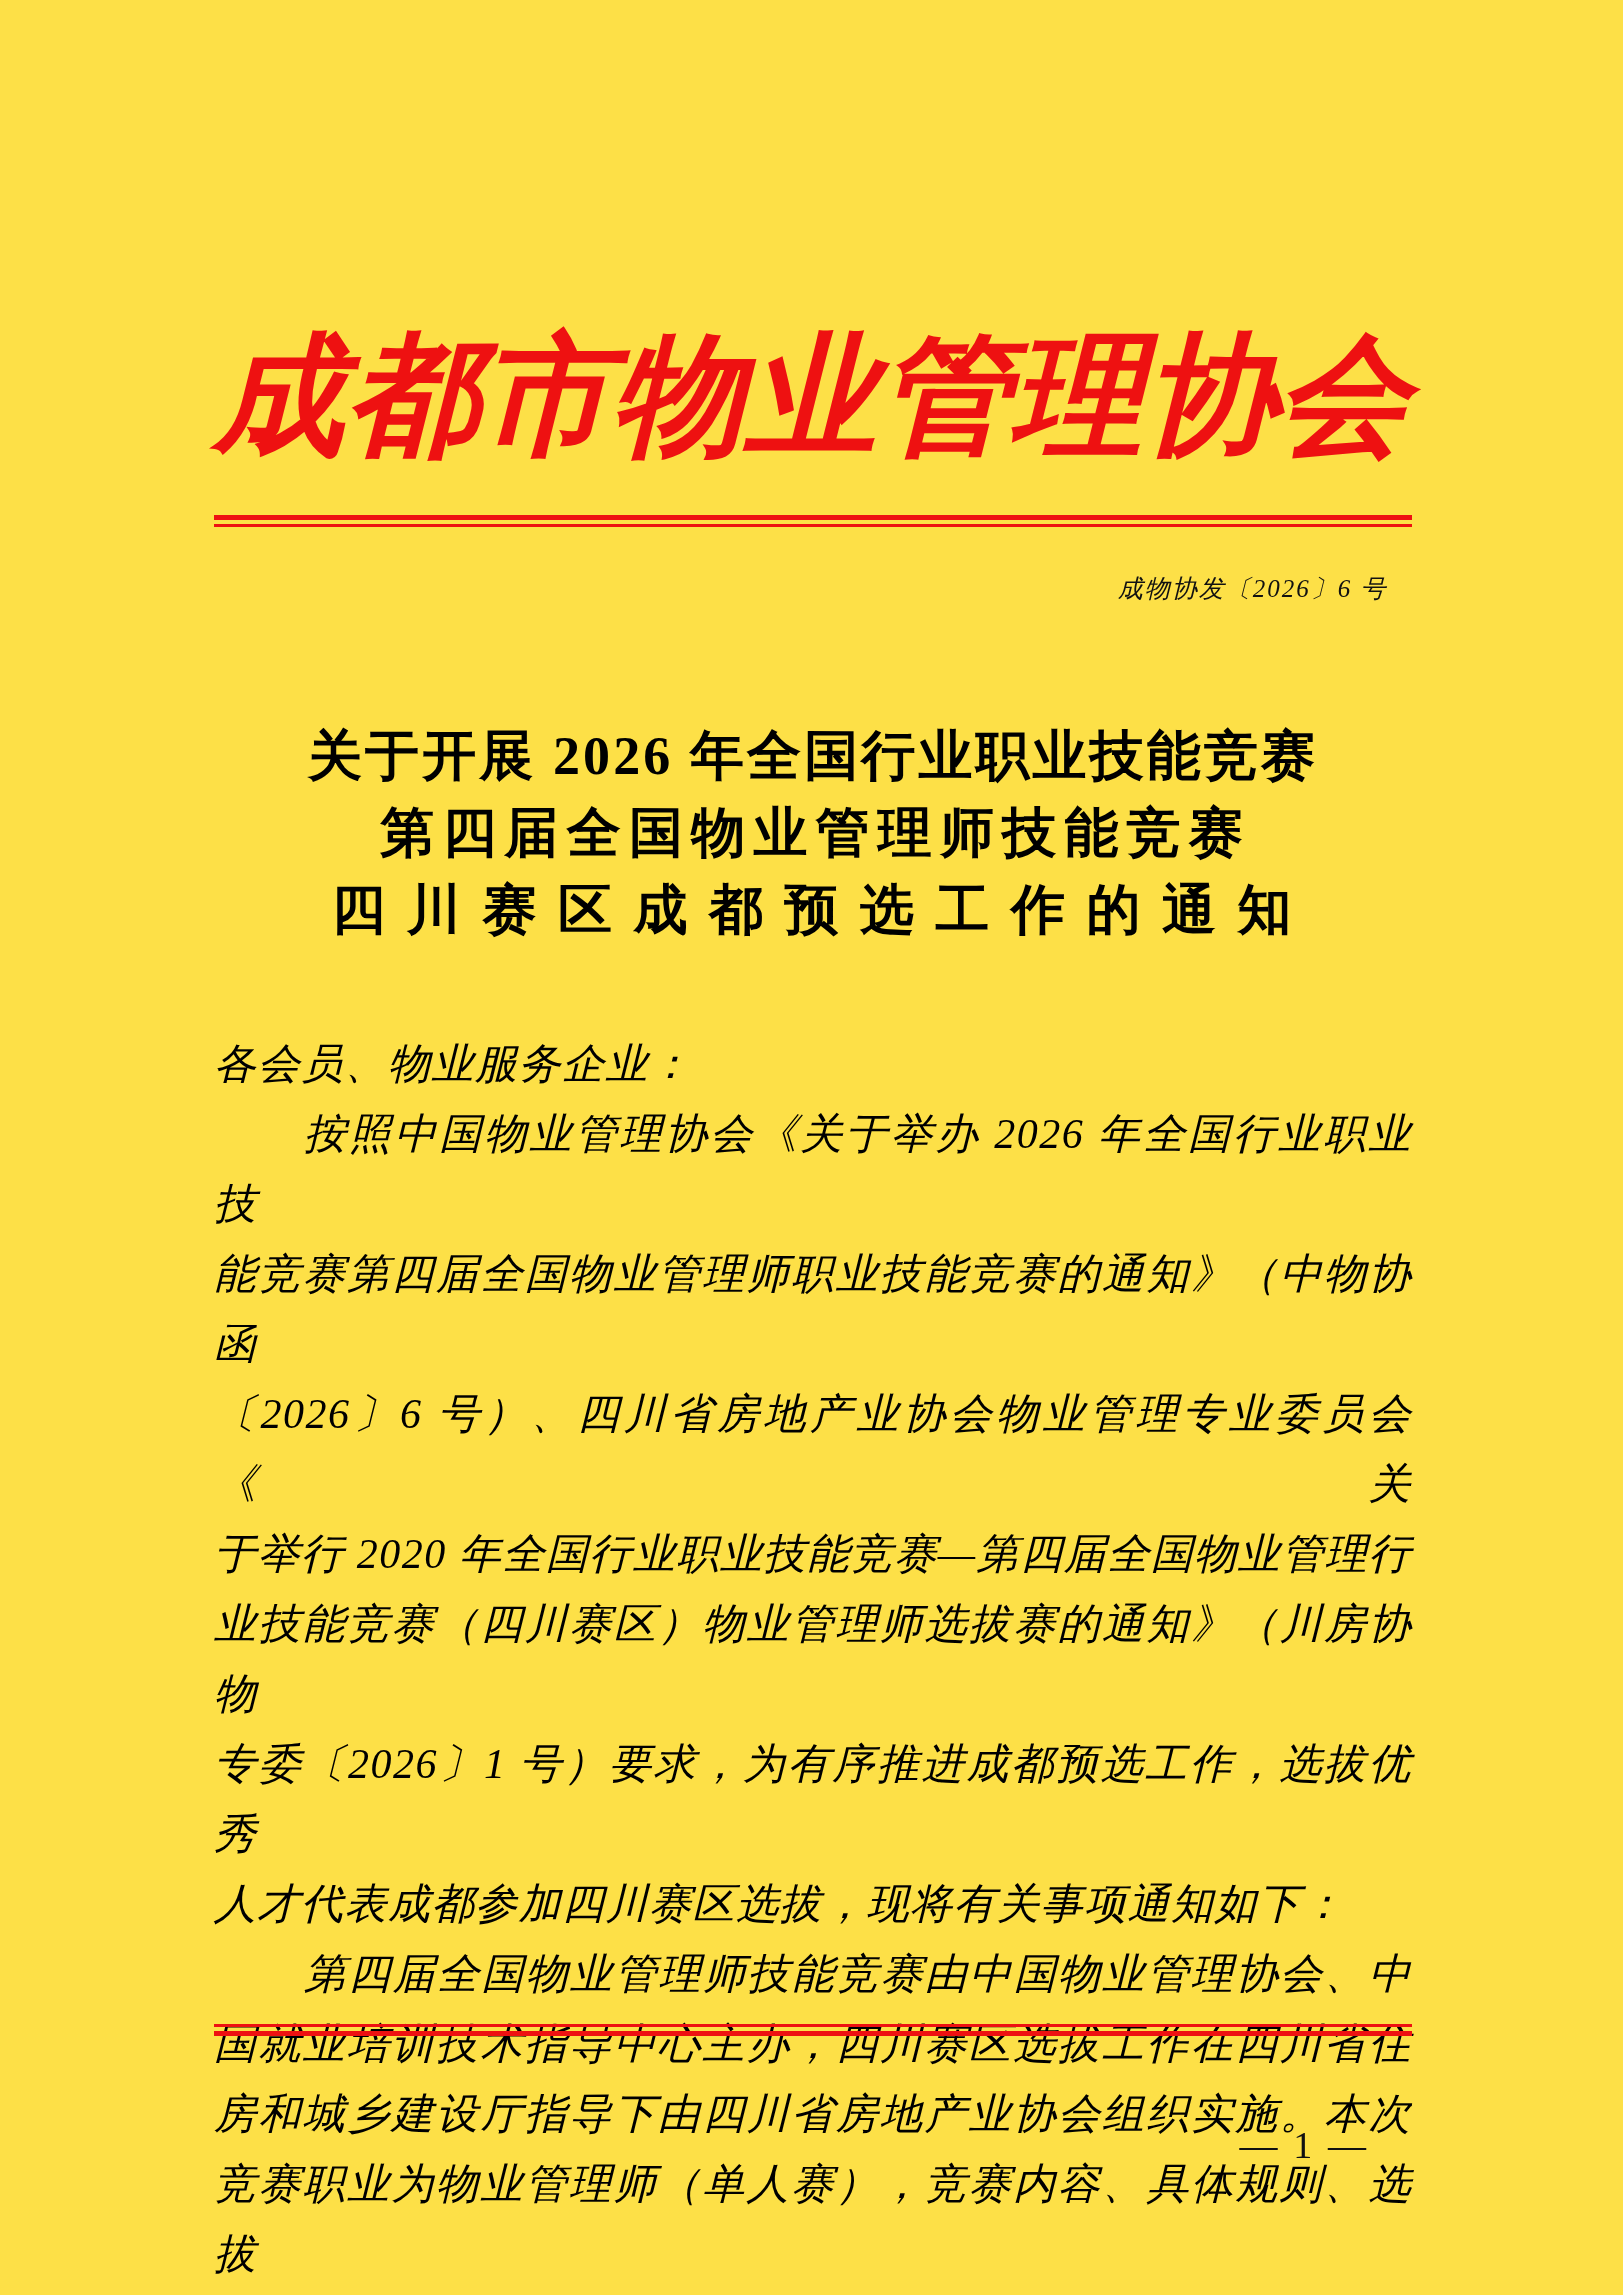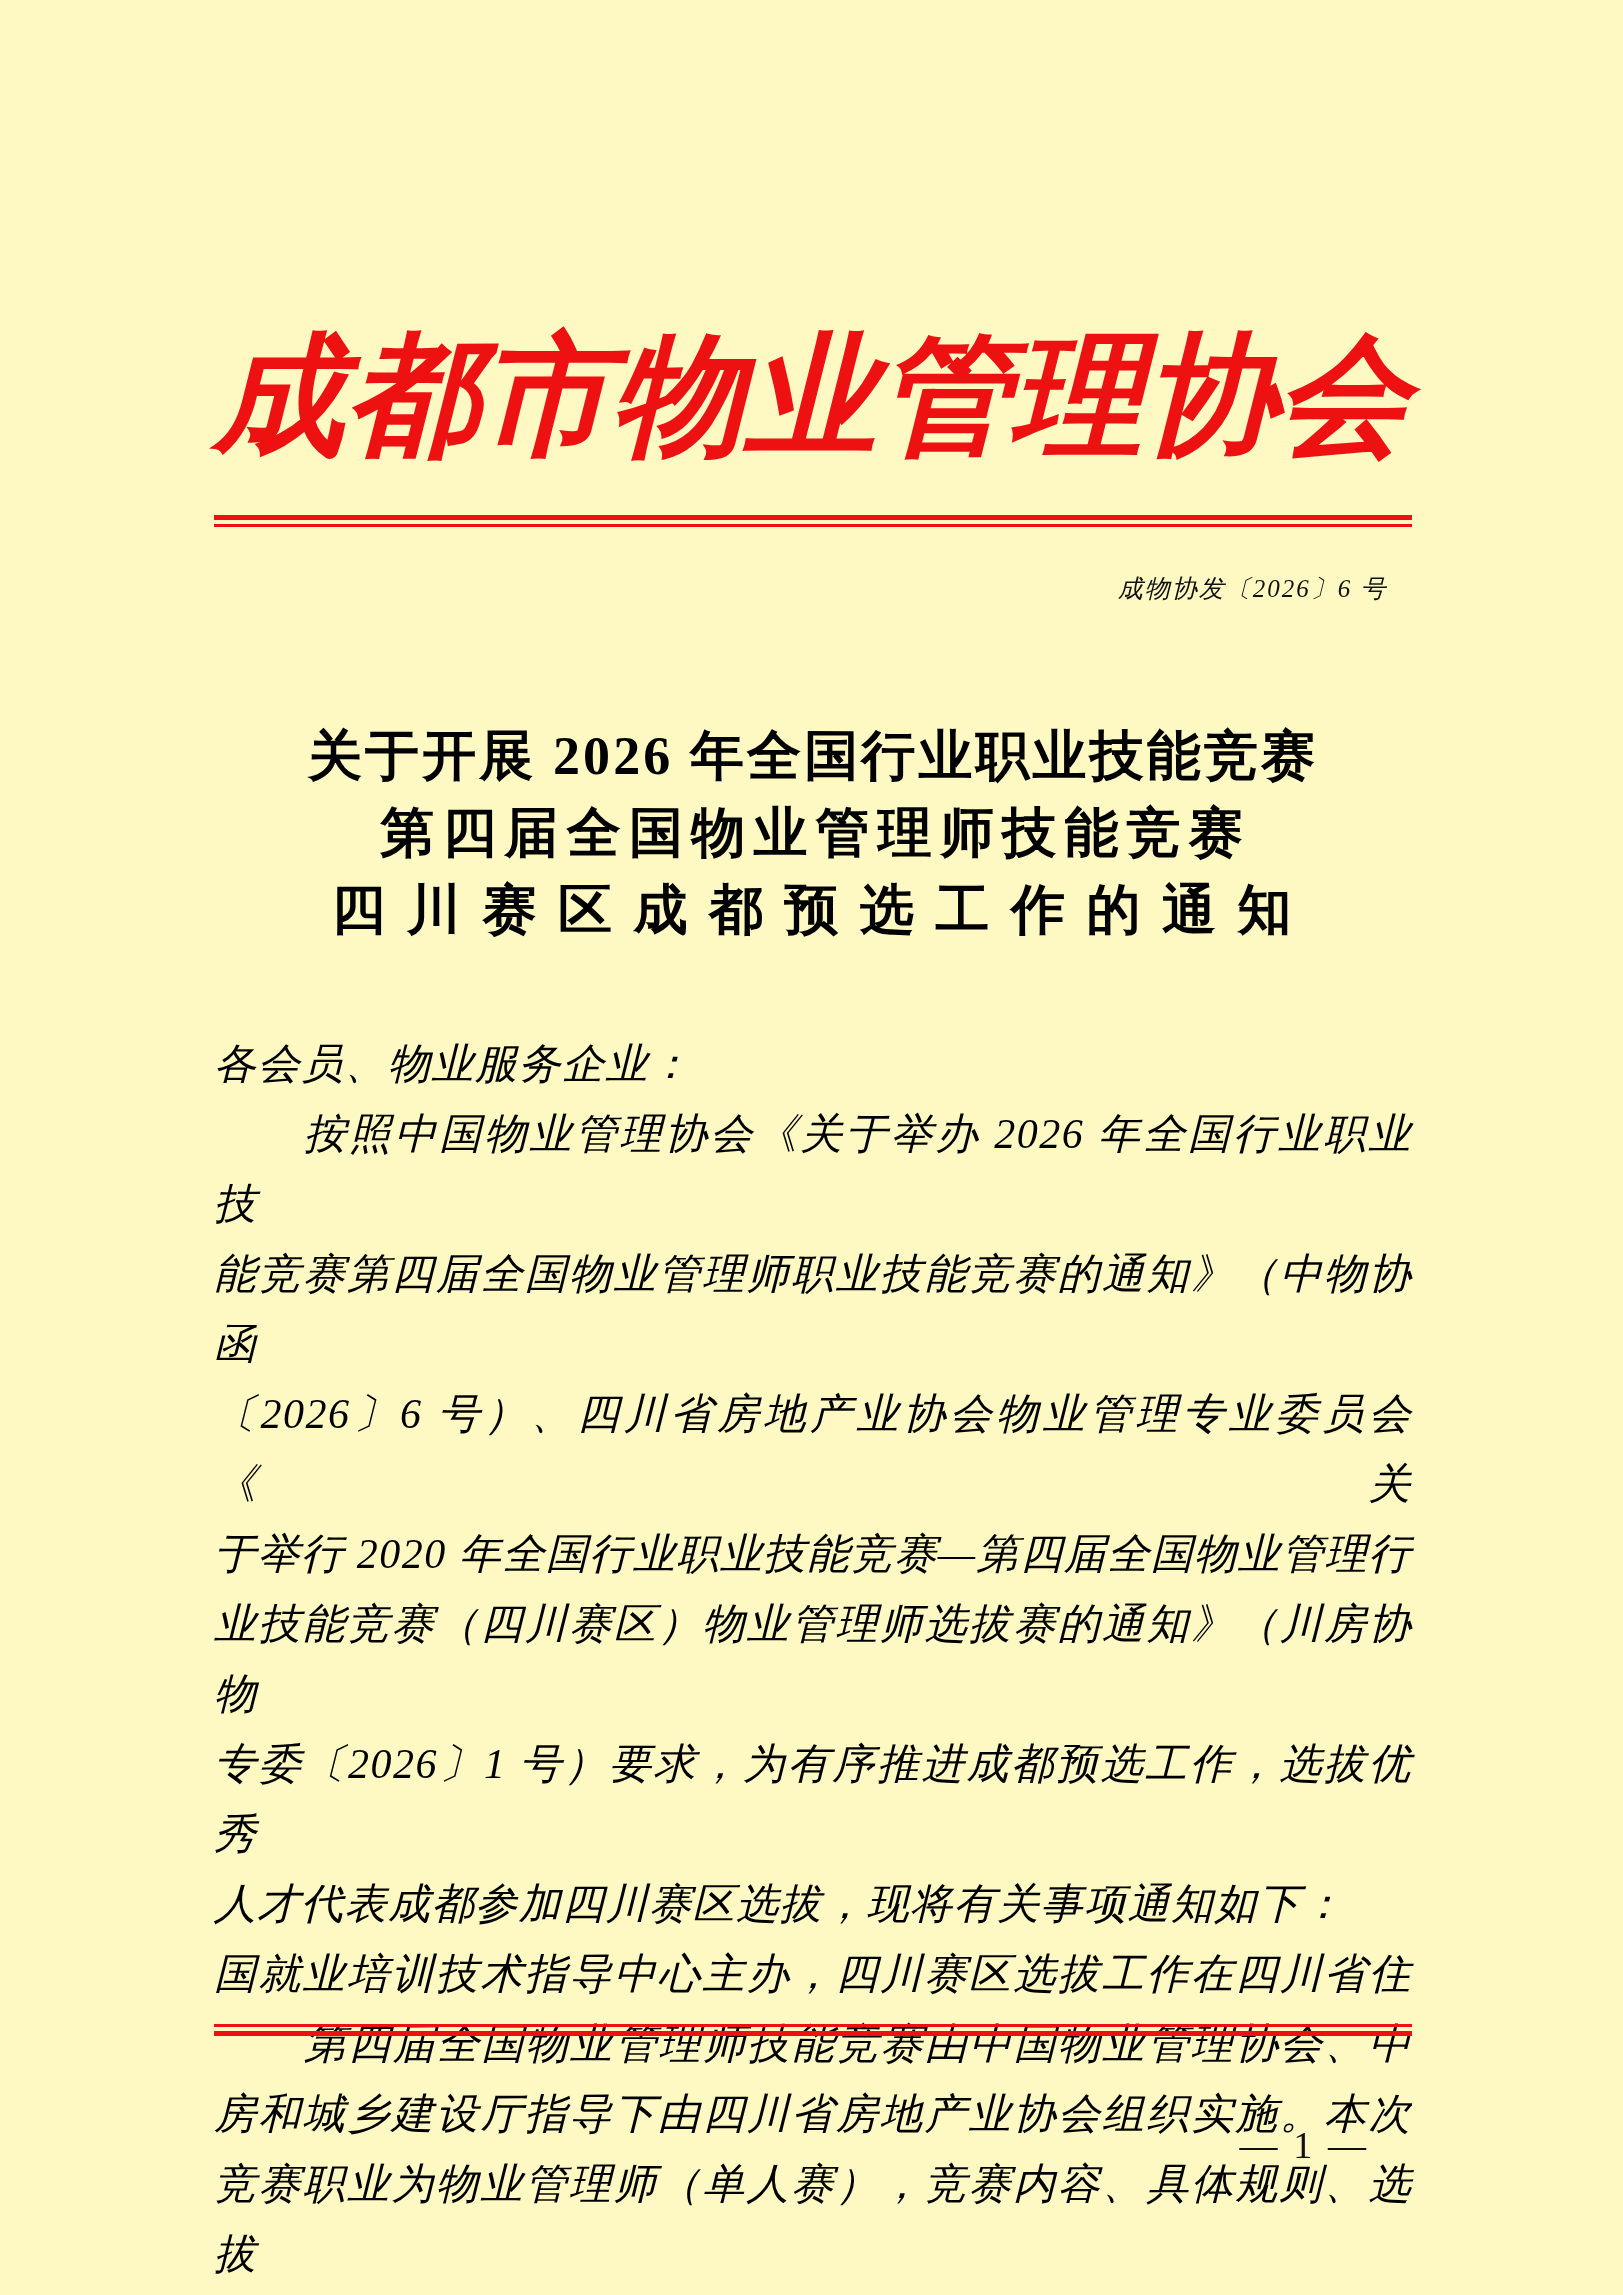--- a/index.html
+++ b/index.html
@@ -4,21 +4,21 @@
 <style>
   html, body {
     margin: 0;
     padding: 0;
     background: #ffffff;
   }
   .page {
     position: relative;
     width: 1623px;
     height: 2295px;
-    background: #fef9c3;
+    background: #fde047;
     overflow: hidden;
     font-family: "Liberation Serif", "DejaVu Serif", serif;
     color: #000000;
   }
 
   
   .org-title {
     position: absolute;
     top: 318px;
     left: 0;
@@ -142,22 +142,22 @@
 
   <div class="body-text">
     <div class="bl">各会员、物业服务企业：</div>
     <div class="bl indent fill">按照中国物业管理协会《关于举办 2026 年全国行业职业技</div>
     <div class="bl fill">能竞赛第四届全国物业管理师职业技能竞赛的通知》（中物协函</div>
     <div class="bl fill">〔2026〕6 号）、四川省房地产业协会物业管理专业委员会《关</div>
     <div class="bl fill">于举行 2020 年全国行业职业技能竞赛—第四届全国物业管理行</div>
     <div class="bl fill">业技能竞赛（四川赛区）物业管理师选拔赛的通知》（川房协物</div>
     <div class="bl fill">专委〔2026〕1 号）要求，为有序推进成都预选工作，选拔优秀</div>
     <div class="bl">人才代表成都参加四川赛区选拔，现将有关事项通知如下：</div>
+    <div class="bl indent fill">第四届全国物业管理师技能竞赛由中国物业管理协会、中</div>
     <div class="bl fill">国就业培训技术指导中心主办，四川赛区选拔工作在四川省住</div>
-    <div class="bl indent fill">第四届全国物业管理师技能竞赛由中国物业管理协会、中</div>
     <div class="bl fill">房和城乡建设厅指导下由四川省房地产业协会组织实施。本次</div>
     <div class="bl fill">竞赛职业为物业管理师（单人赛），竞赛内容、具体规则、选拔</div>
 
   </div>
 
   <div class="rule rule-bottom">
     <div class="bar bar-thin"></div>
     <div class="gap"></div>
     <div class="bar bar-thick"></div>
   </div>

